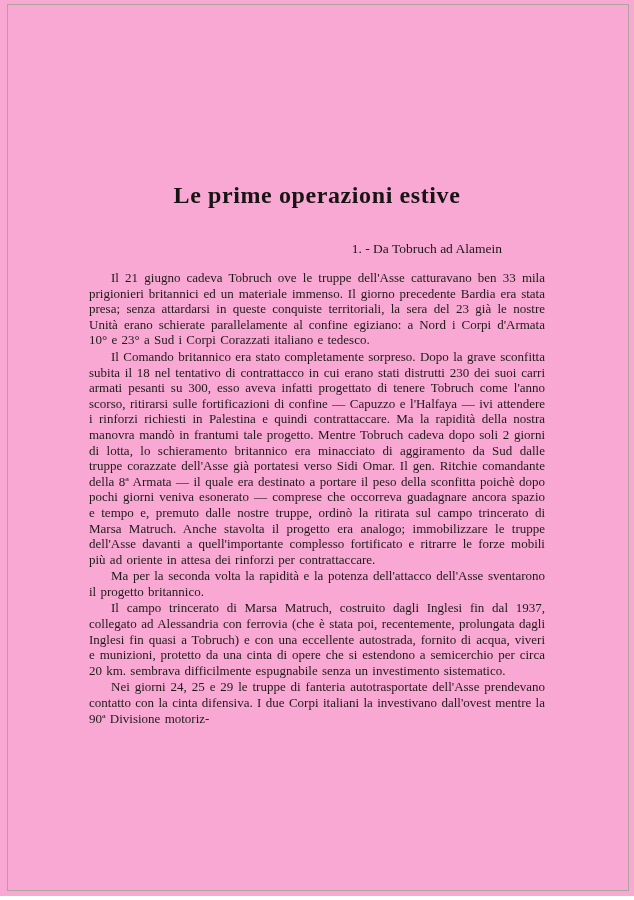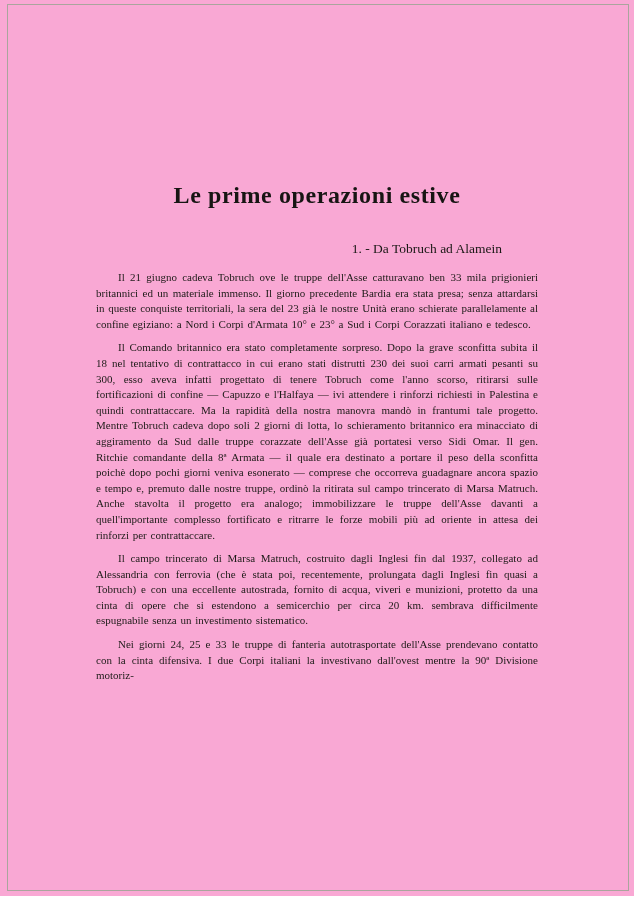--- a/index.html
+++ b/index.html
@@ -45,34 +45,35 @@
   }
   .section-heading {
     font-size: 13.5px;
     font-weight: normal;
     text-align: right;
     padding-right: 44px;
     margin: 0 0 13px 0;
     color: #1a1815;
   }
   .body-par {
-    font-size: 11px;
+    font-size: 13px;
     line-height: 15.6px;
     text-align: justify;
     text-indent: 22px;
-    margin: 8px;
+    margin: 1px;
     word-spacing: 1px;
   }
 </style>
 </head>
 <body>
 
 <div class="scan">
   <div class="scan-border"></div>
   <div class="content">
     <h1 class="title">Le prime operazioni estive</h1>
     <div class="section-heading">1. - Da Tobruch ad Alamein</div>
     <p class="body-par">Il 21 giugno cadeva Tobruch ove le truppe dell'Asse catturavano ben 33 mila prigionieri britannici ed un materiale immenso. Il giorno precedente Bardia era stata presa; senza attardarsi in queste conquiste territoriali, la sera del 23 già le nostre Unità erano schierate parallelamente al confine egiziano: a Nord i Corpi d'Armata 10° e 23° a Sud i Corpi Corazzati italiano e tedesco.</p>
     <p class="body-par">Il Comando britannico era stato completamente sorpreso. Dopo la grave sconfitta subita il 18 nel tentativo di contrattacco in cui erano stati distrutti 230 dei suoi carri armati pesanti su 300, esso aveva infatti progettato di tenere Tobruch come l'anno scorso, ritirarsi sulle fortificazioni di confine — Capuzzo e l'Halfaya — ivi attendere i rinforzi richiesti in Palestina e quindi contrattaccare. Ma la rapidità della nostra manovra mandò in frantumi tale progetto. Mentre Tobruch cadeva dopo soli 2 giorni di lotta, lo schieramento britannico era minacciato di aggiramento da Sud dalle truppe corazzate dell'Asse già portatesi verso Sidi Omar. Il gen. Ritchie comandante della 8ª Armata — il quale era destinato a portare il peso della sconfitta poichè dopo pochi giorni veniva esonerato — comprese che occorreva guadagnare ancora spazio e tempo e, premuto dalle nostre truppe, ordinò la ritirata sul campo trincerato di Marsa Matruch. Anche stavolta il progetto era analogo; immobilizzare le truppe dell'Asse davanti a quell'importante complesso fortificato e ritrarre le forze mobili più ad oriente in attesa dei rinforzi per contrattaccare.</p>
+    <p class="body-par">Ma per la seconda volta la rapidità e la potenza dell'attacco dell'Asse sventarono il progetto britannico.</p>
     <p class="body-par">Il campo trincerato di Marsa Matruch, costruito dagli Inglesi fin dal 1937, collegato ad Alessandria con ferrovia (che è stata poi, recentemente, prolungata dagli Inglesi fin quasi a Tobruch) e con una eccellente autostrada, fornito di acqua, viveri e munizioni, protetto da una cinta di opere che si estendono a semicerchio per circa 20 km. sembrava difficilmente espugnabile senza un investimento sistematico.</p>
-    <p class="body-par">Nei giorni 24, 25 e 33 le truppe di fanteria autotrasportate dell'Asse prendevano contatto con la cinta difensiva. I due Corpi italiani la investivano dall'ovest mentre la 90ª Divisione motoriz-</p>
+    <p class="body-par">Nei giorni 24, 25 e 29 le truppe di fanteria autotrasportate dell'Asse prendevano contatto con la cinta difensiva. I due Corpi italiani la investivano dall'ovest mentre la 90ª Divisione motoriz-</p>
   </div>
 </div>
 
 </body></html>

